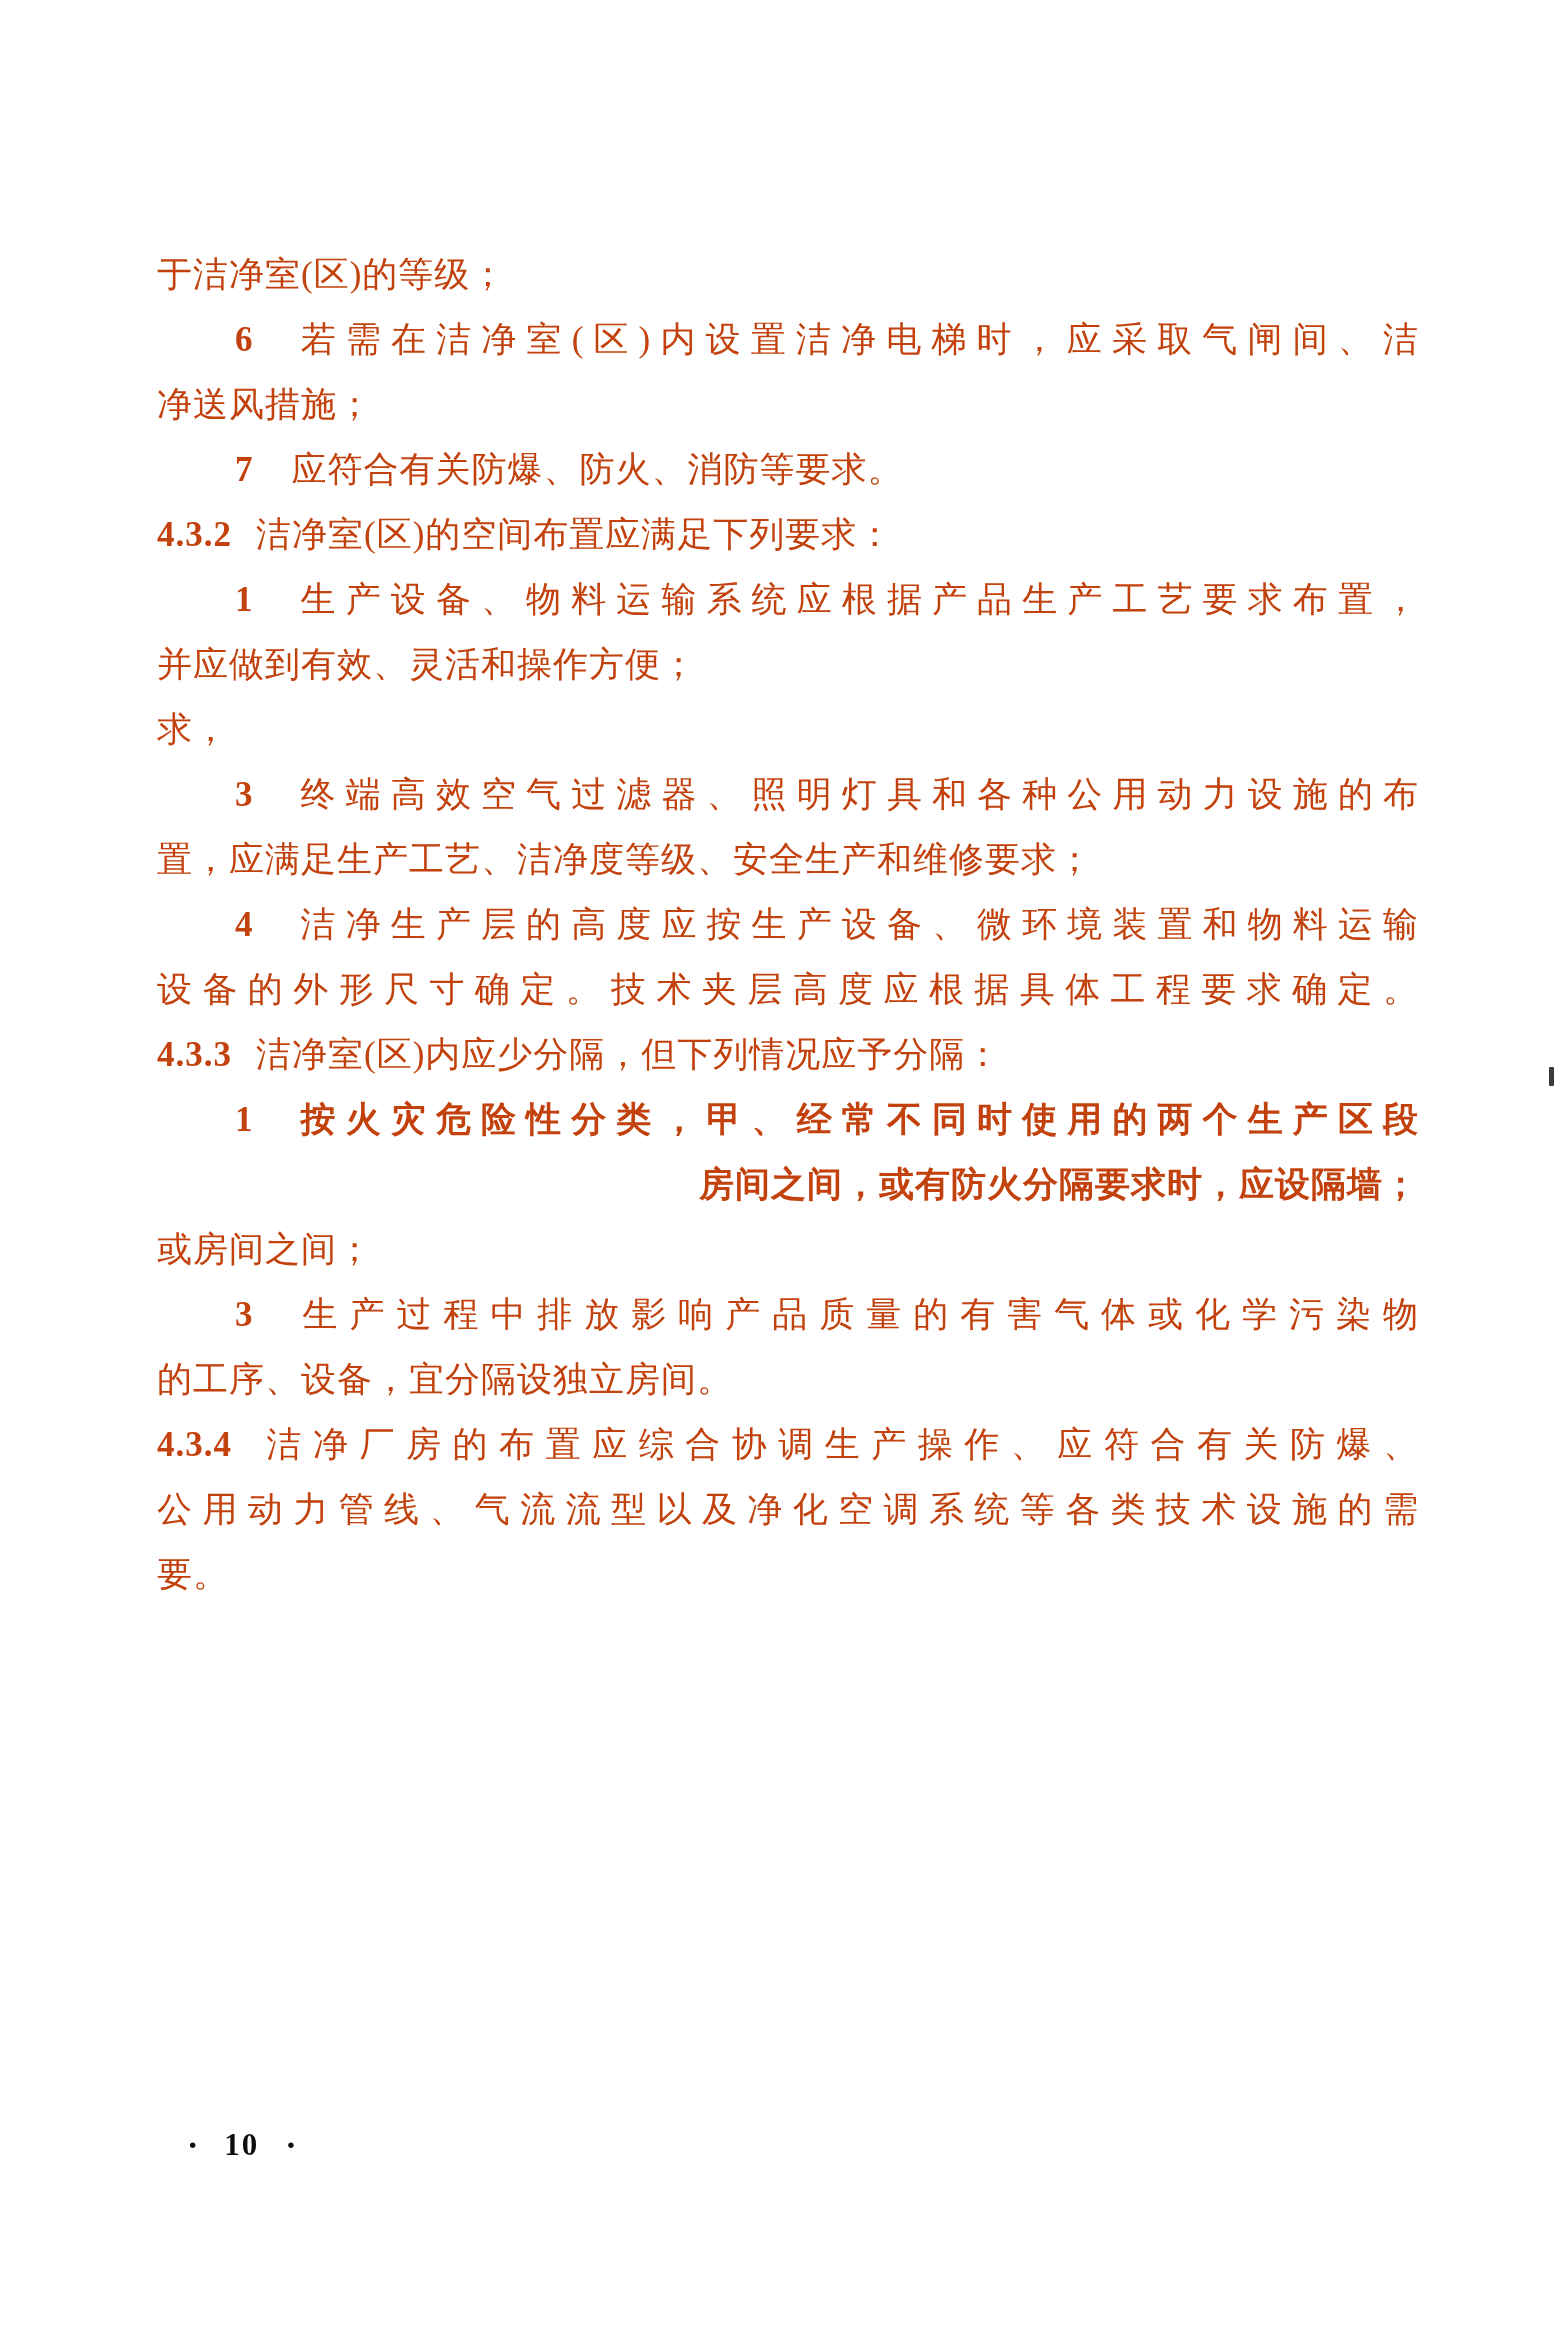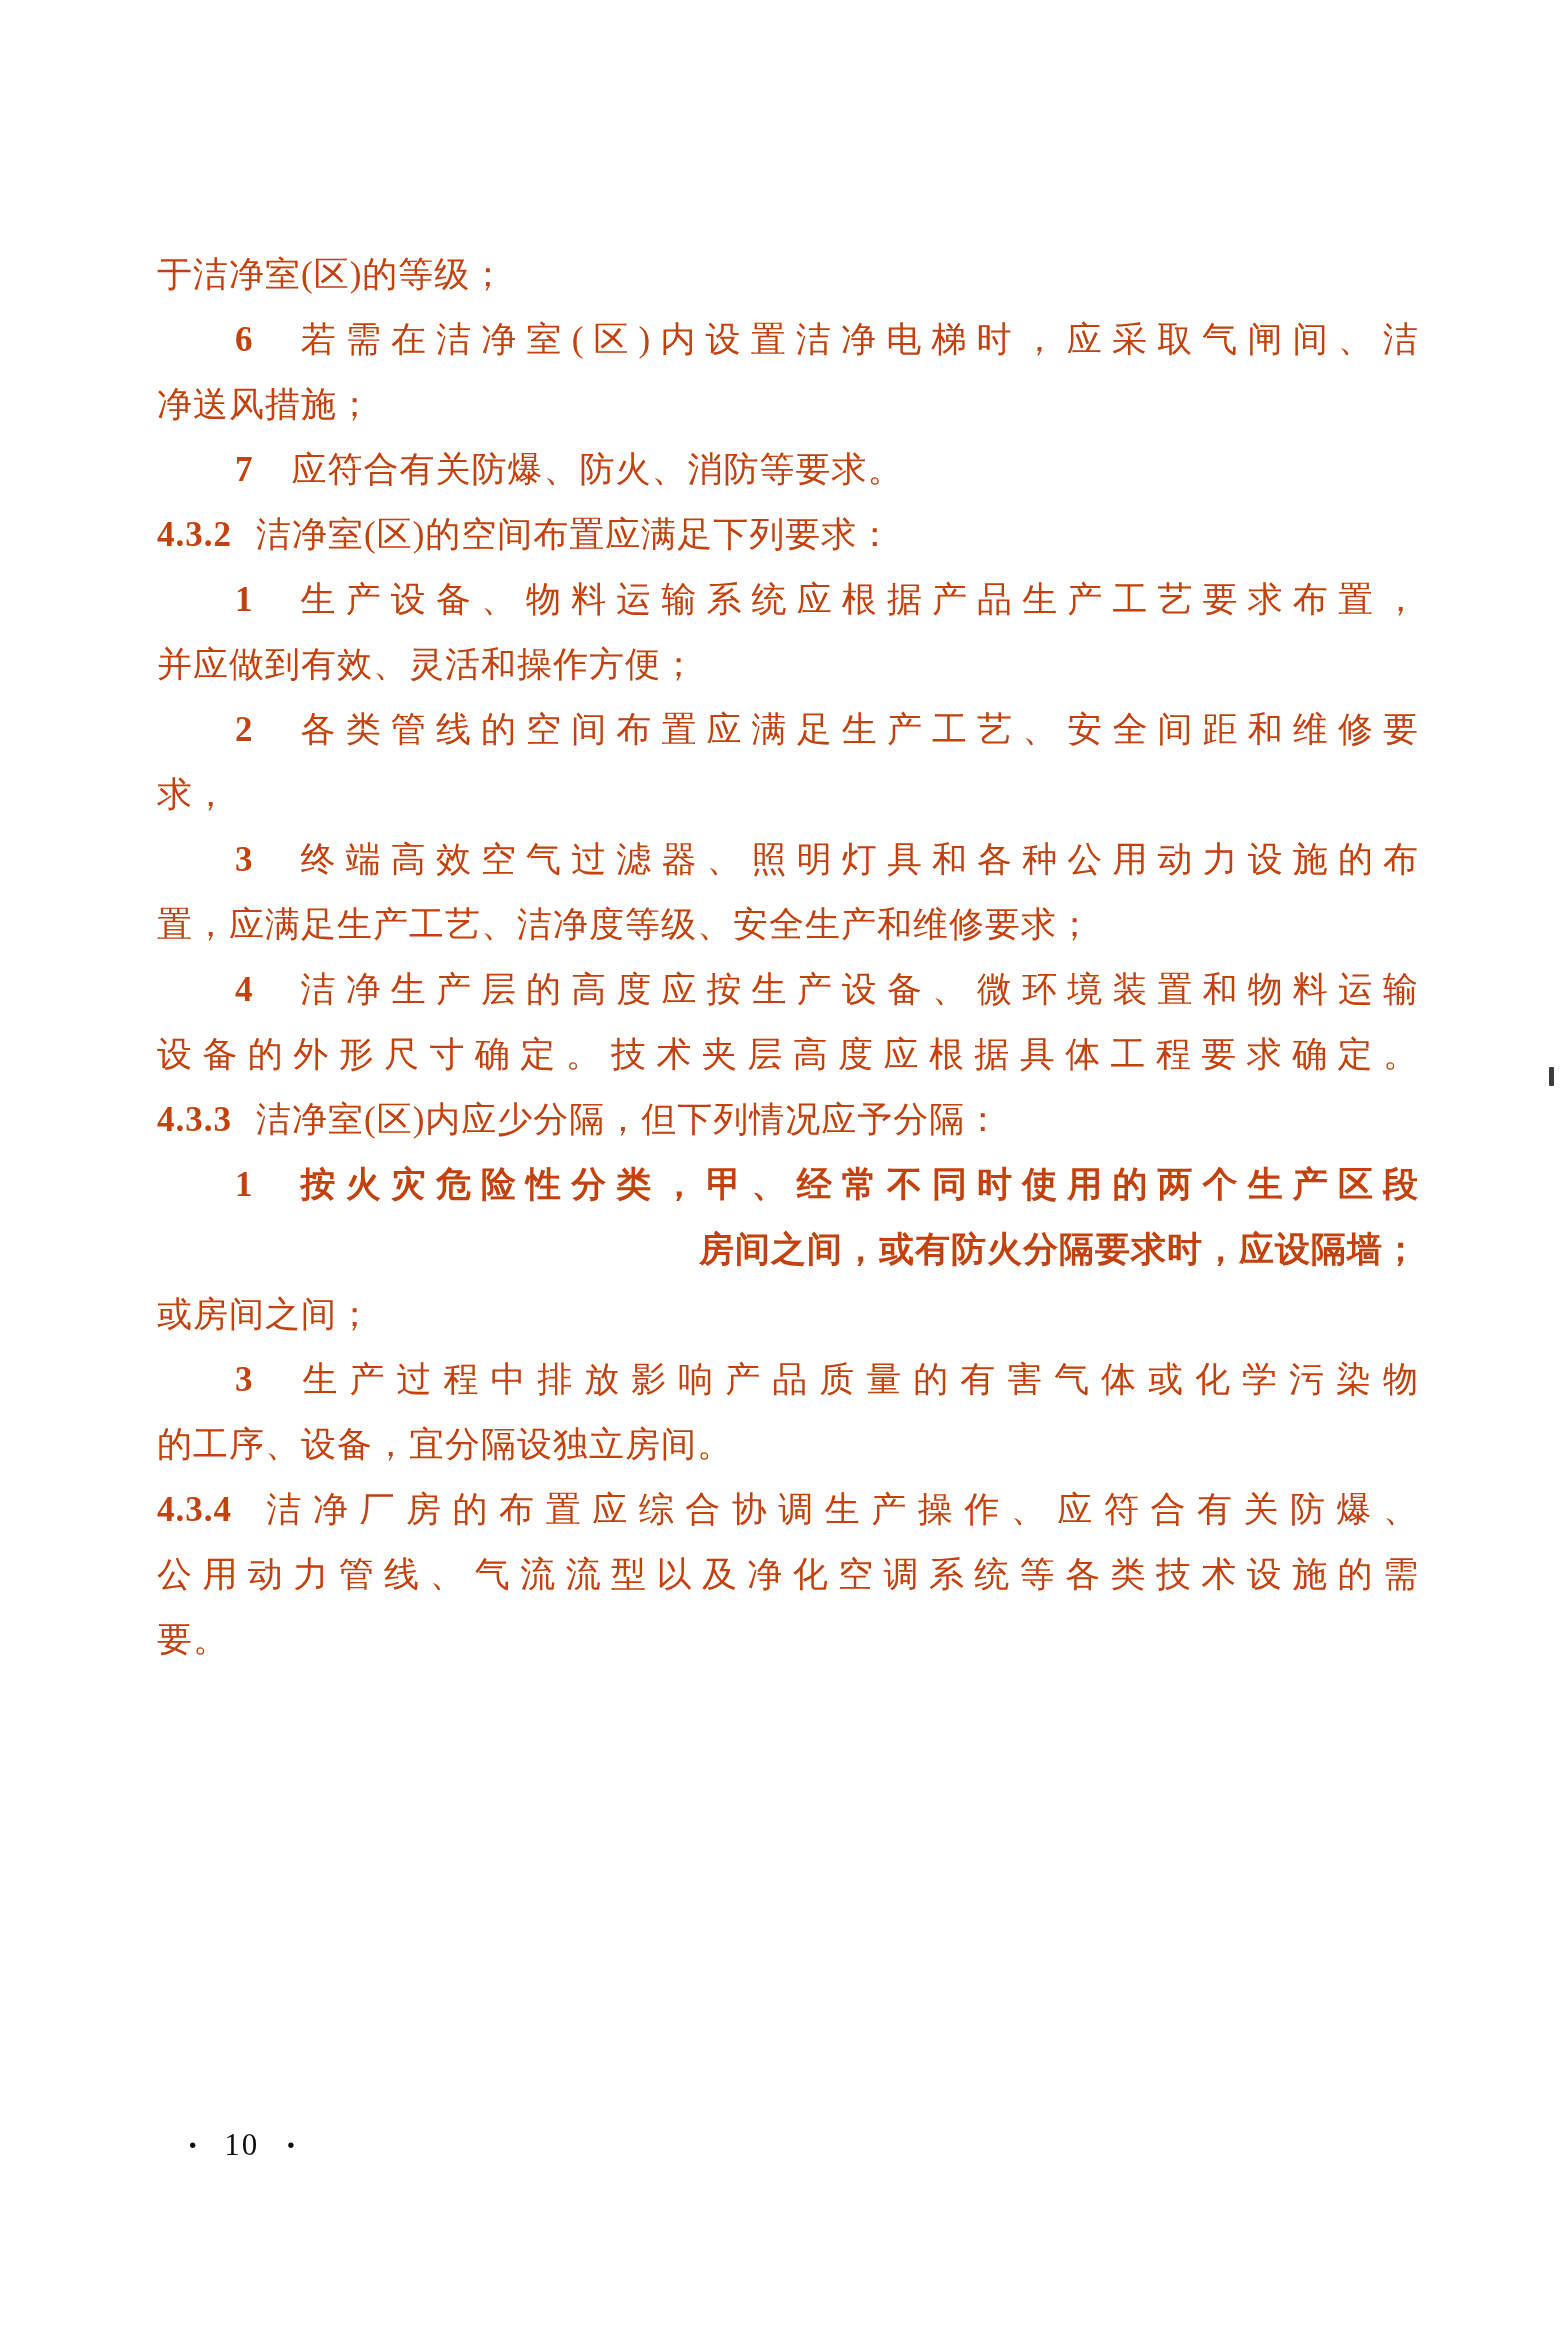--- a/index.html
+++ b/index.html
@@ -66,20 +66,21 @@
     display: flex;
     align-items: center;
   }
   .footer .dot {
     font-size: 34px;
     font-weight: 700;
   }
   .footer .pnum {
     margin: 0 26px;
     letter-spacing: 2px;
+    font-weight: bold;
   }
   .scan-artifact {
     position: absolute;
     left: 1549px;
     top: 1067px;
     width: 5px;
     height: 19px;
     background: #1a1a1a;
     border-radius: 1px;
     opacity: 0.85;
@@ -91,21 +92,20 @@
 <div class="page">
 
   <div class="text-block" id="text-block">
       <div class="line cont"><span>于洁净室(区)的等级；</span></div>
       <div class="line item full"><span class="num">6</span><span class="gap"></span><span>若需在洁净室(区)内设置洁净电梯时，应采取气闸间、洁</span></div>
       <div class="line cont"><span>净送风措施；</span></div>
       <div class="line item"><span class="num">7</span><span class="gap"></span><span>应符合有关防爆、防火、消防等要求。</span></div>
       <div class="line section"><span class="num">4.3.2</span><span class="gap"></span><span>洁净室(区)的空间布置应满足下列要求：</span></div>
       <div class="line item full"><span class="num">1</span><span class="gap"></span><span>生产设备、物料运输系统应根据产品生产工艺要求布置，</span></div>
       <div class="line cont"><span>并应做到有效、灵活和操作方便；</span></div>
-      <div class="line item full"><span class="num">2</span><span class="gap"></span><span>各类管线的空间布置应满足生产工艺、安全间距和维修要</span></div>
       <div class="line cont"><span>求，</span></div>
       <div class="line item full"><span class="num">3</span><span class="gap"></span><span>终端高效空气过滤器、照明灯具和各种公用动力设施的布</span></div>
       <div class="line cont"><span>置，应满足生产工艺、洁净度等级、安全生产和维修要求；</span></div>
       <div class="line item full"><span class="num">4</span><span class="gap"></span><span>洁净生产层的高度应按生产设备、微环境装置和物料运输</span></div>
       <div class="line cont full"><span>设备的外形尺寸确定。技术夹层高度应根据具体工程要求确定。</span></div>
       <div class="line section"><span class="num">4.3.3</span><span class="gap"></span><span>洁净室(区)内应少分隔，但下列情况应予分隔：</span></div>
       <div class="line item bold full"><span class="num">1</span><span class="gap"></span><span>按火灾危险性分类，甲、经常不同时使用的两个生产区段</span></div>
       <div class="line cont bold"><span>房间之间，或有防火分隔要求时，应设隔墙；</span></div>
       <div class="line cont"><span>或房间之间；</span></div>
       <div class="line item full"><span class="num">3</span><span class="gap"></span><span>生产过程中排放影响产品质量的有害气体或化学污染物</span></div>

